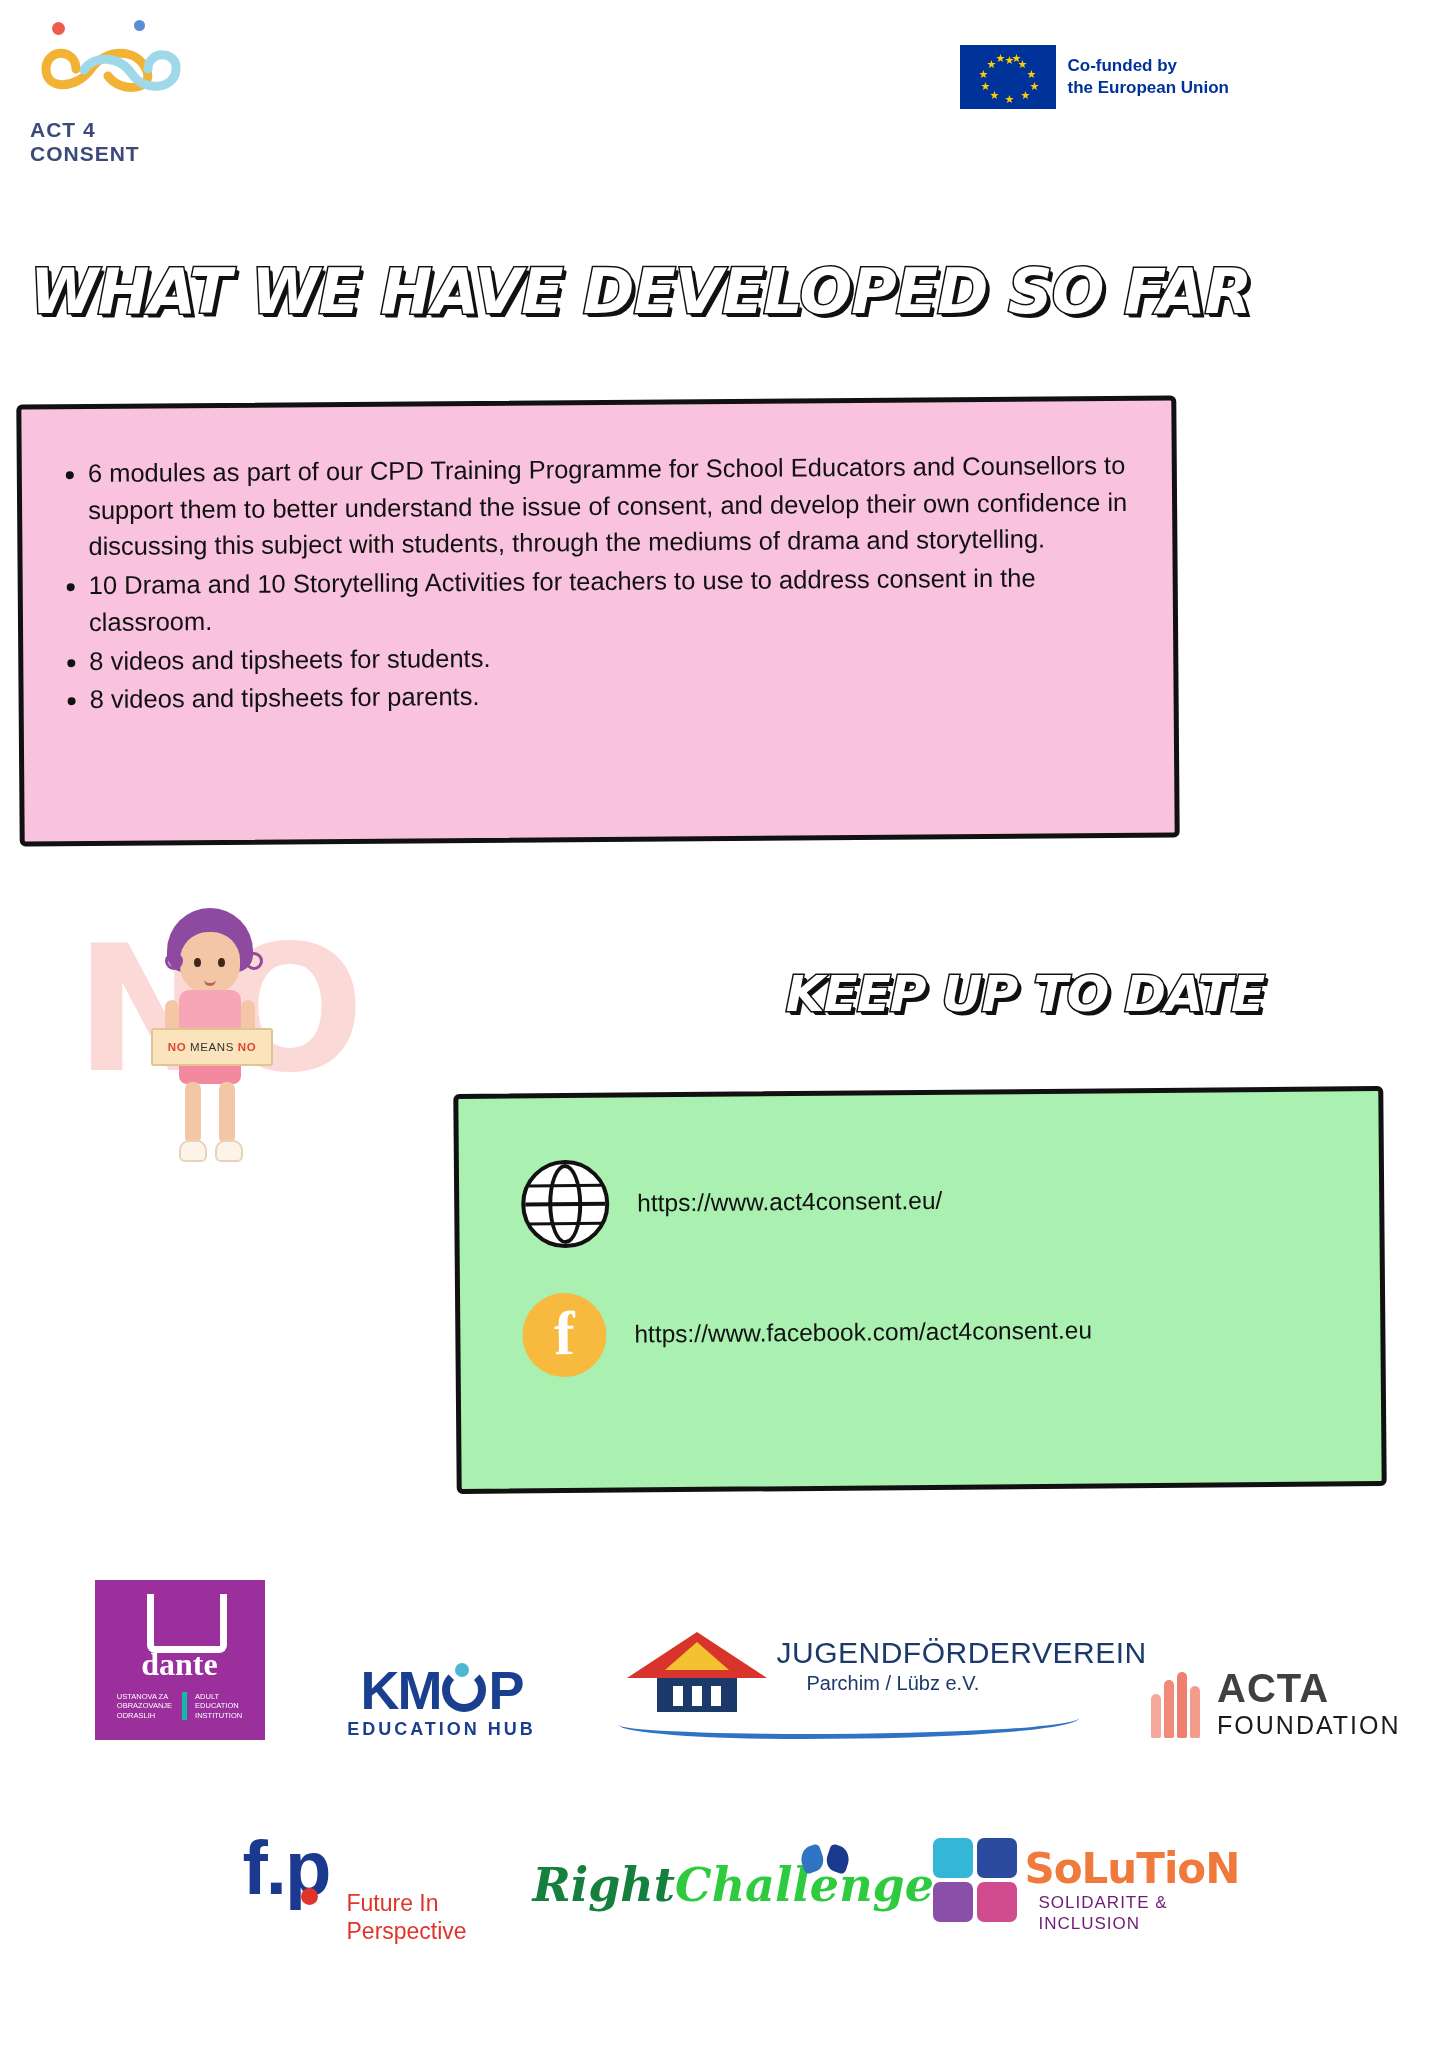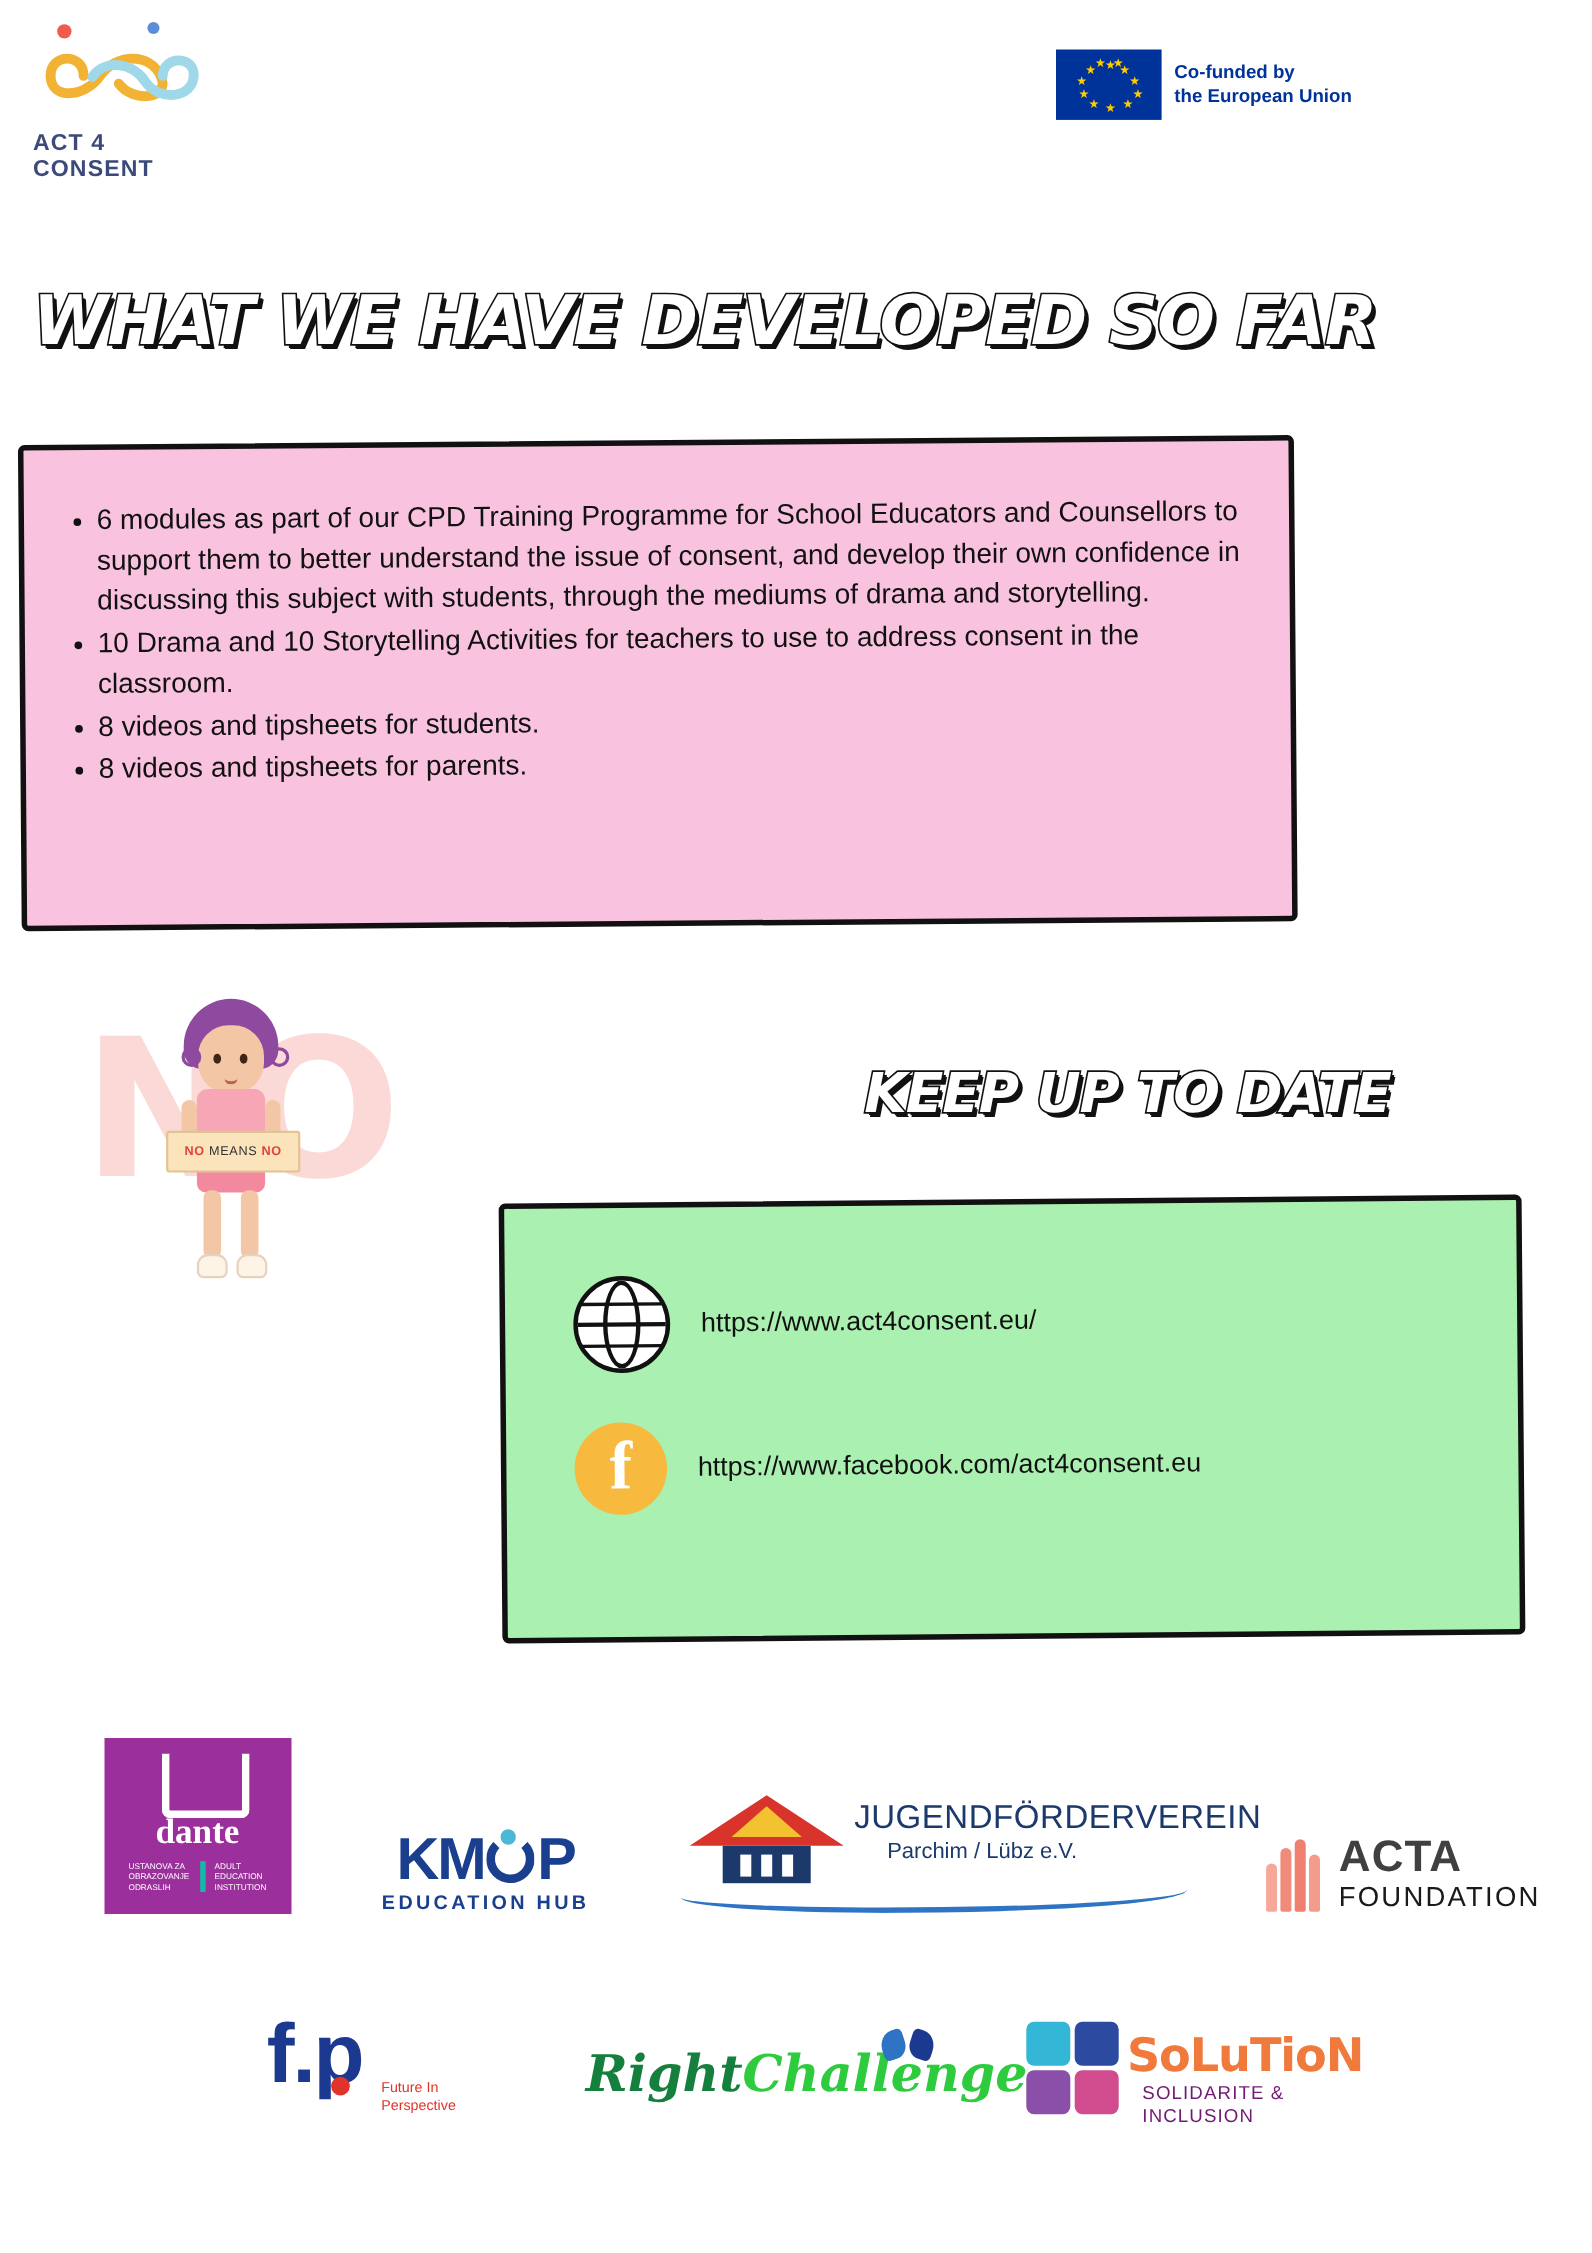--- a/index.html
+++ b/index.html
@@ -517,21 +517,21 @@
     font-size: 76px; font-weight: bold; color: #1b3a8f;
     letter-spacing: -2px; line-height: 76px;
   }
   .logo-fip .fip-dot {
     position: absolute; left: 58px; top: 58px;
     width: 17px; height: 17px; border-radius: 50%;
     background: #e0342b;
   }
   .logo-fip .fip-sub {
     position: absolute; left: 104px; top: 60px;
-    font-size: 13px; color: #e0342b; line-height: 1.2;
+    font-size: 23px; color: #e0342b; line-height: 1.2;
   }
 
   
   .logo-rc { width: 330px; position: relative; height: 110px; }
   .logo-rc .rc-text {
     font-family: "DejaVu Serif", serif;
     font-style: italic;
     font-size: 46px;
     font-weight: bold;
     line-height: 90px;

